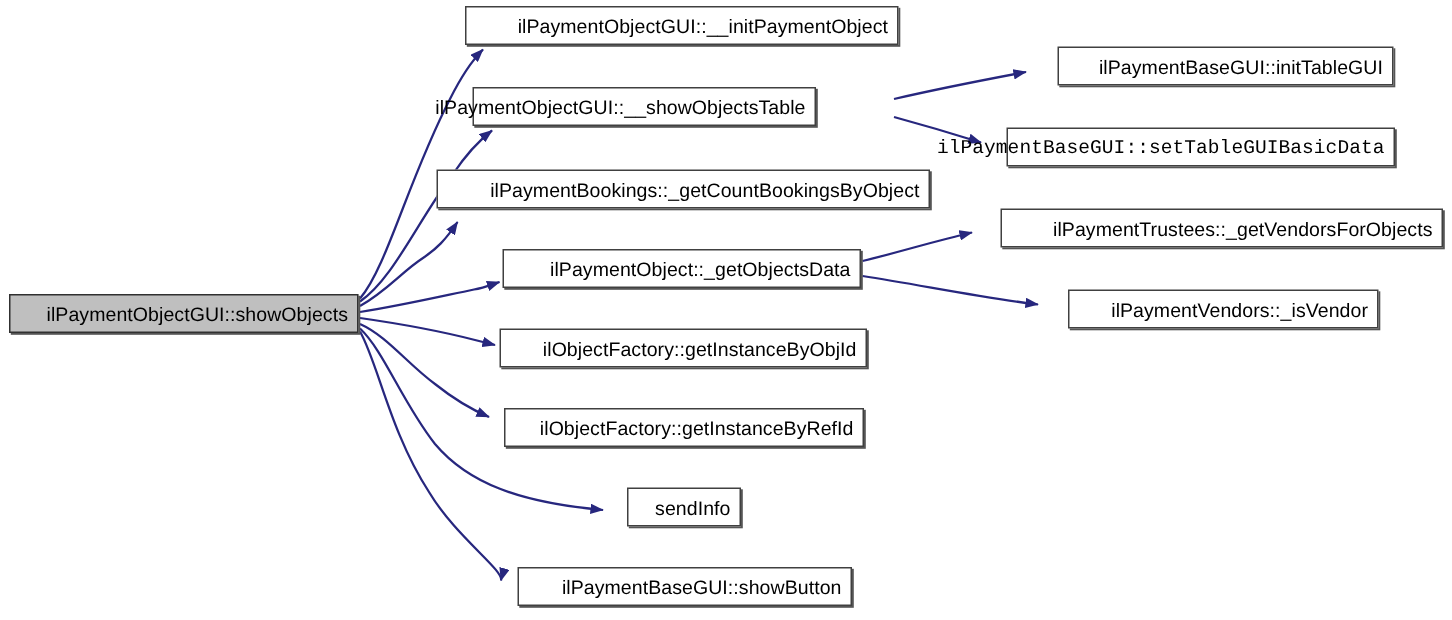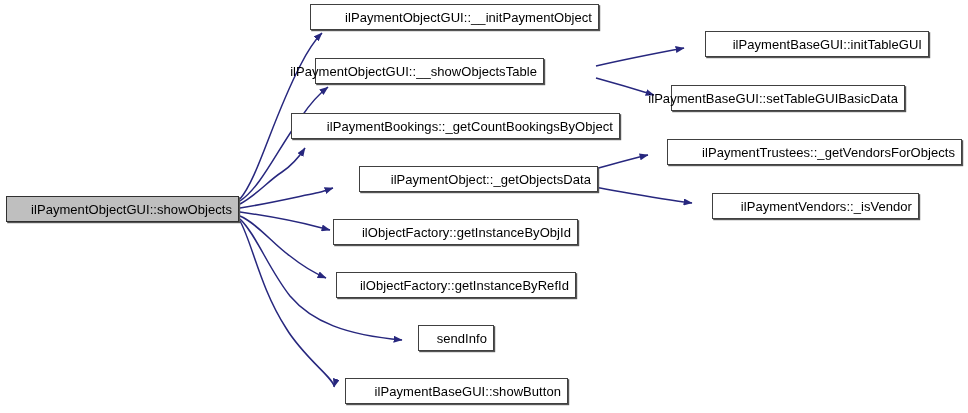--- a/index.html
+++ b/index.html
@@ -82,39 +82,39 @@
       </div>
       <div class="gnode" style="left: 310px; top: 4px; width: 289px; height: 26px;">
         <span class="gnode-label">ilPaymentObjectGUI::__initPaymentObject</span>
       </div>
       <div class="gnode" style="left: 315px; top: 58px; width: 229px; height: 26px;">
         <span class="gnode-label">ilPaymentObjectGUI::__showObjectsTable</span>
       </div>
       <div class="gnode" style="left: 291px; top: 113px; width: 329px; height: 26px;">
         <span class="gnode-label">ilPaymentBookings::_getCountBookingsByObject</span>
       </div>
-      <div class="gnode" style="left: 335px; top: 166px; width: 239px; height: 26px; margin-left: 24px;">
+      <div class="gnode" style="left: 335px; top: 166px; width: 239px; height: 26px;">
         <span class="gnode-label">ilPaymentObject::_getObjectsData</span>
       </div>
       <div class="gnode" style="left: 333px; top: 219px; width: 245px; height: 26px;">
         <span class="gnode-label">ilObjectFactory::getInstanceByObjId</span>
       </div>
       <div class="gnode" style="left: 336px; top: 272px; width: 240px; height: 26px;">
         <span class="gnode-label">ilObjectFactory::getInstanceByRefId</span>
       </div>
       <div class="gnode" style="left: 418px; top: 325px; width: 76px; height: 26px; padding-left: 18px;">
         <span class="gnode-label">sendInfo</span>
       </div>
       <div class="gnode" style="left: 345px; top: 378px; width: 223px; height: 26px; padding-left: 24px;">
         <span class="gnode-label">ilPaymentBaseGUI::showButton</span>
       </div>
       <div class="gnode" style="left: 705px; top: 31px; width: 224px; height: 26px;">
         <span class="gnode-label">ilPaymentBaseGUI::initTableGUI</span>
       </div>
-      <div class="gnode" style="left: 671px; top: 85px; width: 234px; height: 26px;">
+      <div class="gnode" style="left: 671px; top: 85px; width: 259px; height: 26px; font-family: Liberation Mono, monospace;">
         <span class="gnode-label">ilPaymentBaseGUI::setTableGUIBasicData</span>
       </div>
       <div class="gnode" style="left: 667px; top: 139px; width: 295px; height: 26px;">
         <span class="gnode-label">ilPaymentTrustees::_getVendorsForObjects</span>
       </div>
       <div class="gnode" style="left: 712px; top: 193px; width: 207px; height: 26px;">
         <span class="gnode-label">ilPaymentVendors::_isVendor</span>
       </div>
     </div>
 

